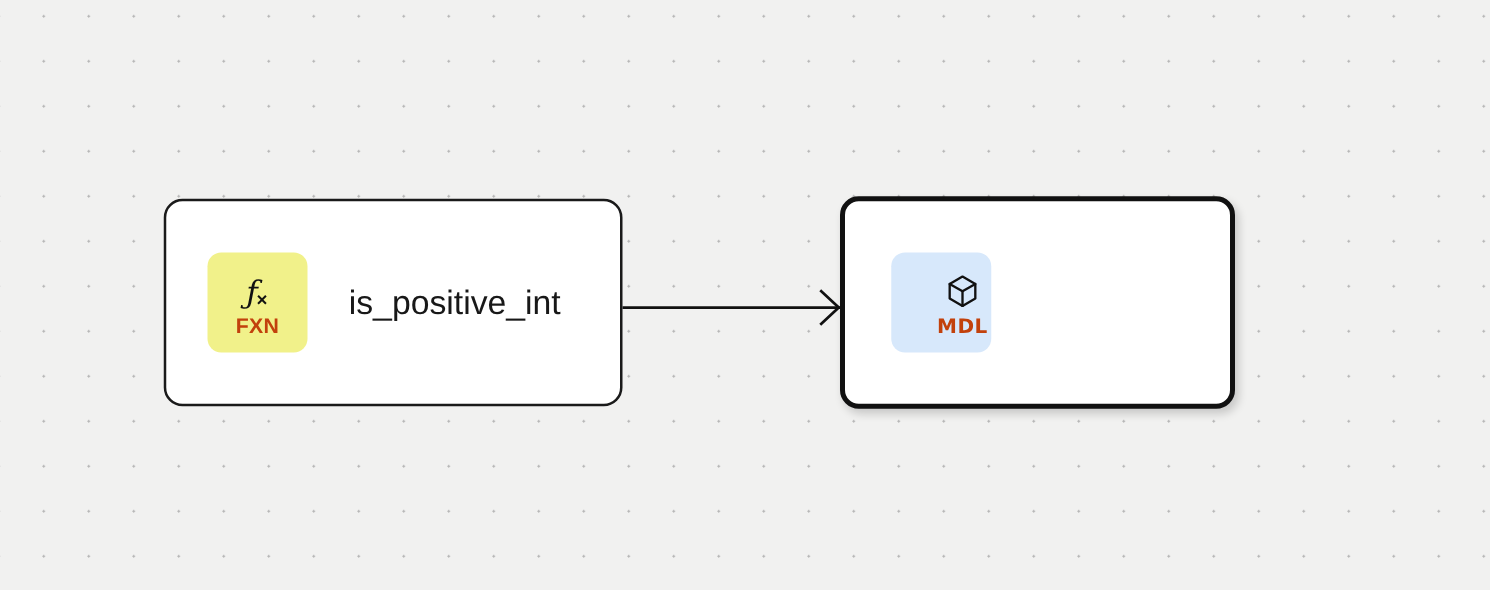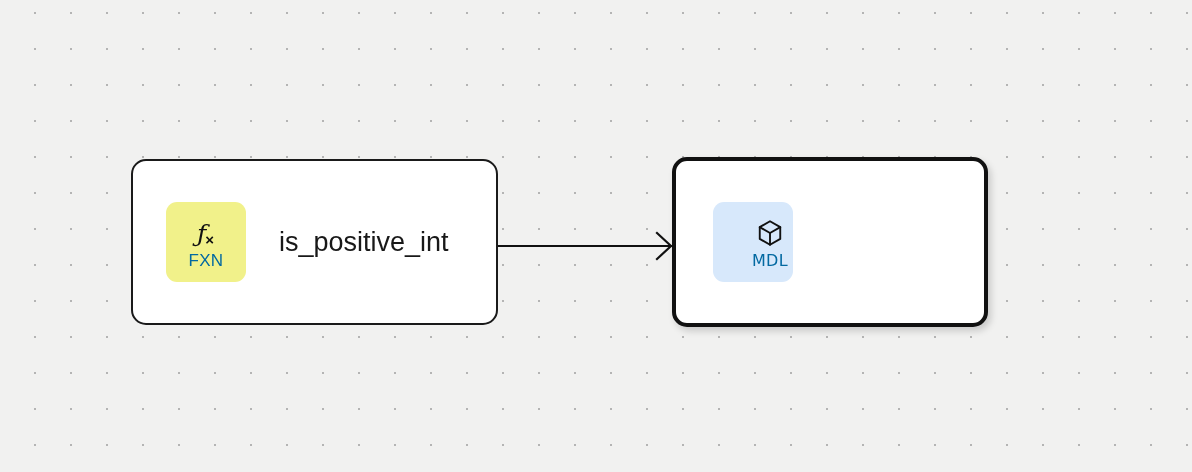--- a/index.html
+++ b/index.html
@@ -103,22 +103,22 @@
     font-style: normal;
     font-size: 15px;
     font-weight: 700;
     position: relative;
     top: 3px;
     left: -1px;
   }
 
   .badge-label {
     font-size: 17px;
-    font-weight: 400;
-    color: #0369a1;
+    font-weight: 700;
+    color: #c2410c;
     letter-spacing: 0.3px;
     margin-top: 3px;
     line-height: 1;
   }
 
   .badge-mdl .badge-label {
     font-family: "DejaVu Sans", sans-serif;
     font-size: 16px;
     letter-spacing: 0.4px;
   }

